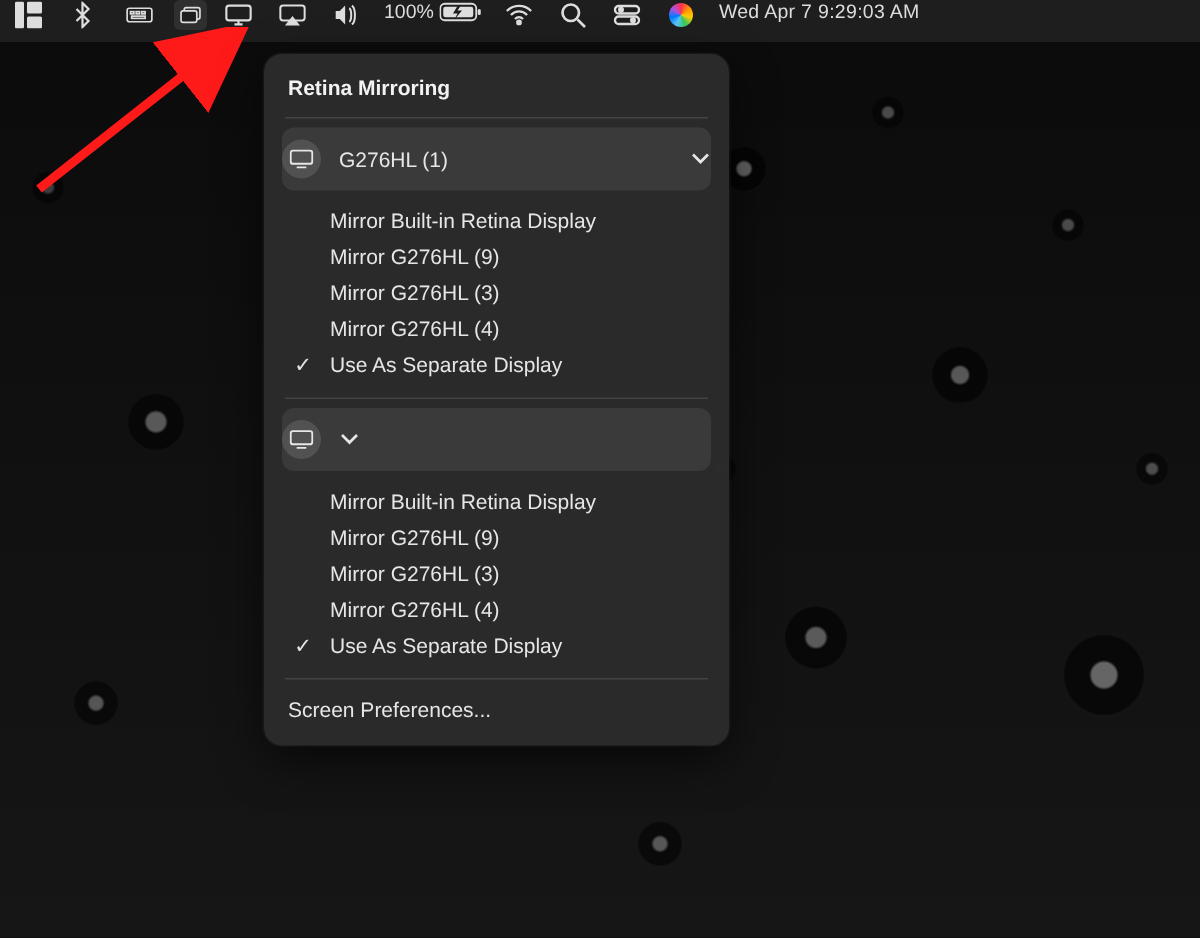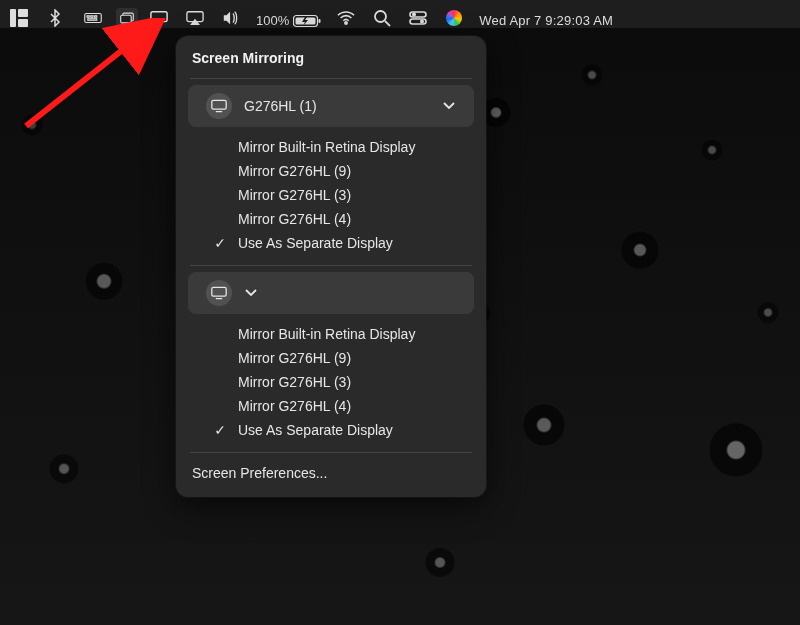--- a/index.html
+++ b/index.html
@@ -23,21 +23,21 @@
       radial-gradient(circle at 96% 50%, rgba(255,255,255,0.25) 0 3px, rgba(0,0,0,0.5) 5px 10px, transparent 11px),
       radial-gradient(circle at 60% 50%, rgba(255,255,255,0.20) 0 3px, rgba(0,0,0,0.5) 5px 10px, transparent 11px),
       radial-gradient(circle at 4% 20%, rgba(255,255,255,0.20) 0 3px, rgba(0,0,0,0.5) 5px 10px, transparent 11px),
       linear-gradient(#0b0b0b,#161616);
   }
 
   
   .menubar {
     position: absolute; top: 0; left: 0; right: 0; height: 28px;
     background: #1e1e1e; color: #ddd;
-    display: flex; align-items: flex-end; padding: 0 8px; gap: 14px;
+    display: flex; align-items: flex-start; padding: 0 8px; gap: 14px;
     font-size: 13px;
   }
   .menubar .ico { display: inline-flex; align-items: center; justify-content: center; width: 22px; height: 20px; color: #ddd; }
   .menubar .ico svg { width: 18px; height: 18px; }
   .menubar .ico.wide { width: 26px; }
   .menubar .battery-group { display: flex; align-items: center; gap: 4px; }
   .menubar .clock { letter-spacing: 0.2px; }
 
   .active-icon {
     background: rgba(255,255,255,0.08);
@@ -59,28 +59,28 @@
     padding: 8px 0 6px 0;
     box-shadow: 0 10px 30px rgba(0,0,0,0.6), 0 0 0 1px rgba(255,255,255,0.06);
     font-size: 14px;
   }
   .panel h3 { font-size: 14px; font-weight: 600; color: #f2f2f2; padding: 6px 16px 8px 16px; }
   .panel hr { border: none; border-top: 1px solid rgba(255,255,255,0.12); margin: 4px 14px; }
 
   .display-row {
     display: flex; align-items: center; gap: 12px;
     background: rgba(255,255,255,0.08);
-    margin: 6px 12px; padding: 8px 18px; border-radius: 8px;
+    margin: 6px 12px; padding: 8px 0; border-radius: 8px;
   }
   .display-row .monitor { width: 26px; height: 26px; border-radius: 50%; background: rgba(255,255,255,0.12); display: flex; align-items: center; justify-content: center; }
   .display-row .monitor svg { width: 16px; height: 14px; }
   .display-row .name { flex: 1; font-size: 14px; }
   .display-row .chev svg { width: 14px; height: 14px; }
 
-  .option-list { padding: 2px 0 6px 18px; }
+  .option-list { padding: 2px 0 6px 0; }
   .option {
     display: flex; align-items: center; gap: 10px;
     padding: 4px 18px 4px 18px;
   }
   .option .check { width: 16px; text-align: center; font-size: 14px; color: #e6e6e6; }
   .option .olabel { font-size: 14px; }
   .option.indented { padding-left: 44px; }
 
   .footer-item { padding: 8px 16px 10px 16px; font-size: 14px; }
 
@@ -179,21 +179,21 @@
 <svg class="arrow" width="160" height="120">
   <defs>
       <marker id="ah" markerWidth="10" markerHeight="10" refX="8" refY="5" orient="auto">
         <path d="M0 0L10 5L0 10z" fill="#ff1a1a"></path>
       </marker>
     </defs>
   <line x1="6" y1="108" x2="138" y2="4" stroke="#ff1a1a" stroke-width="6" marker-end="url(#ah)"></line>
 </svg>
 
 <div class="panel">
-  <h3>Screen Mirroring</h3>
+  <h3>Retina Mirroring</h3>
   <hr>
 
   <div class="display-row">
     <span class="monitor">
       <svg viewBox="0 0 20 16" fill="none" stroke="#e6e6e6" stroke-width="1.6">
           <rect x="1" y="1" width="18" height="11" rx="2"></rect>
           <path d="M6 15h8"></path>
         </svg>
     </span>
     <span class="name">G276HL (1)</span>

